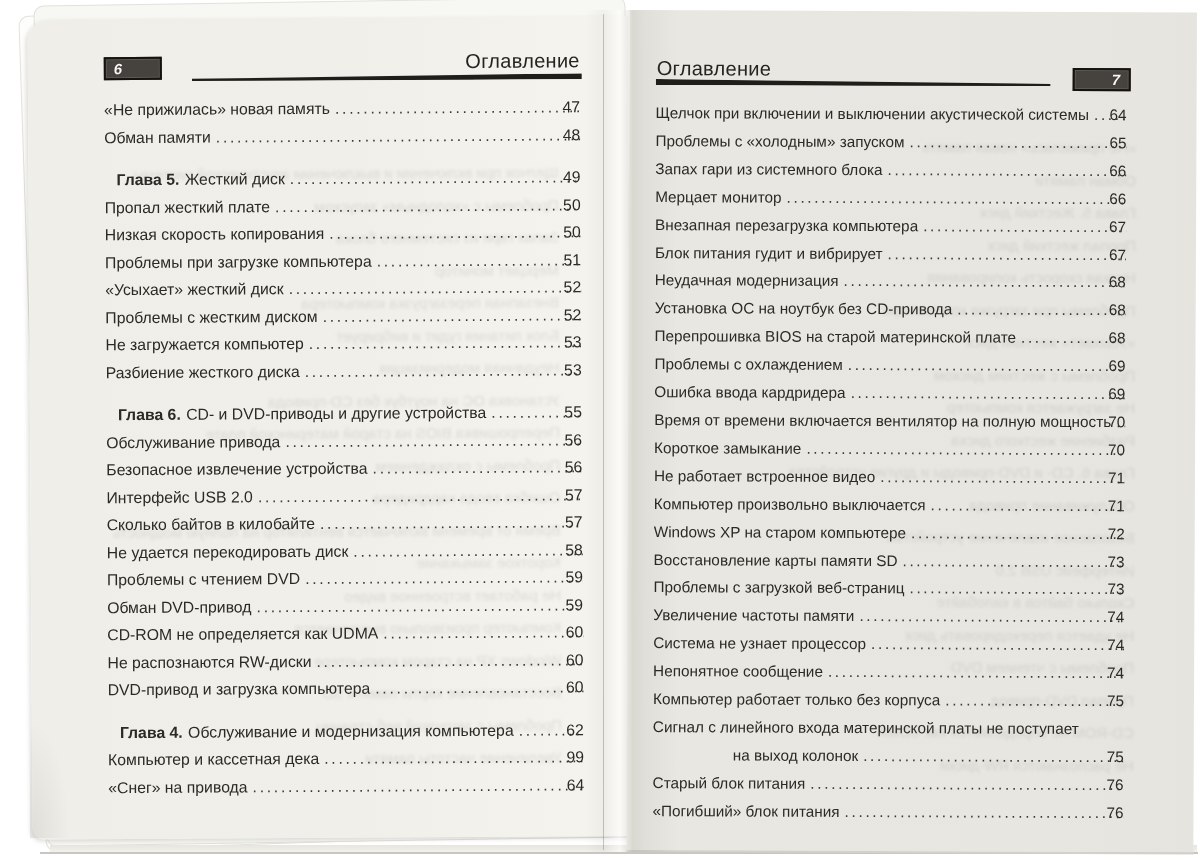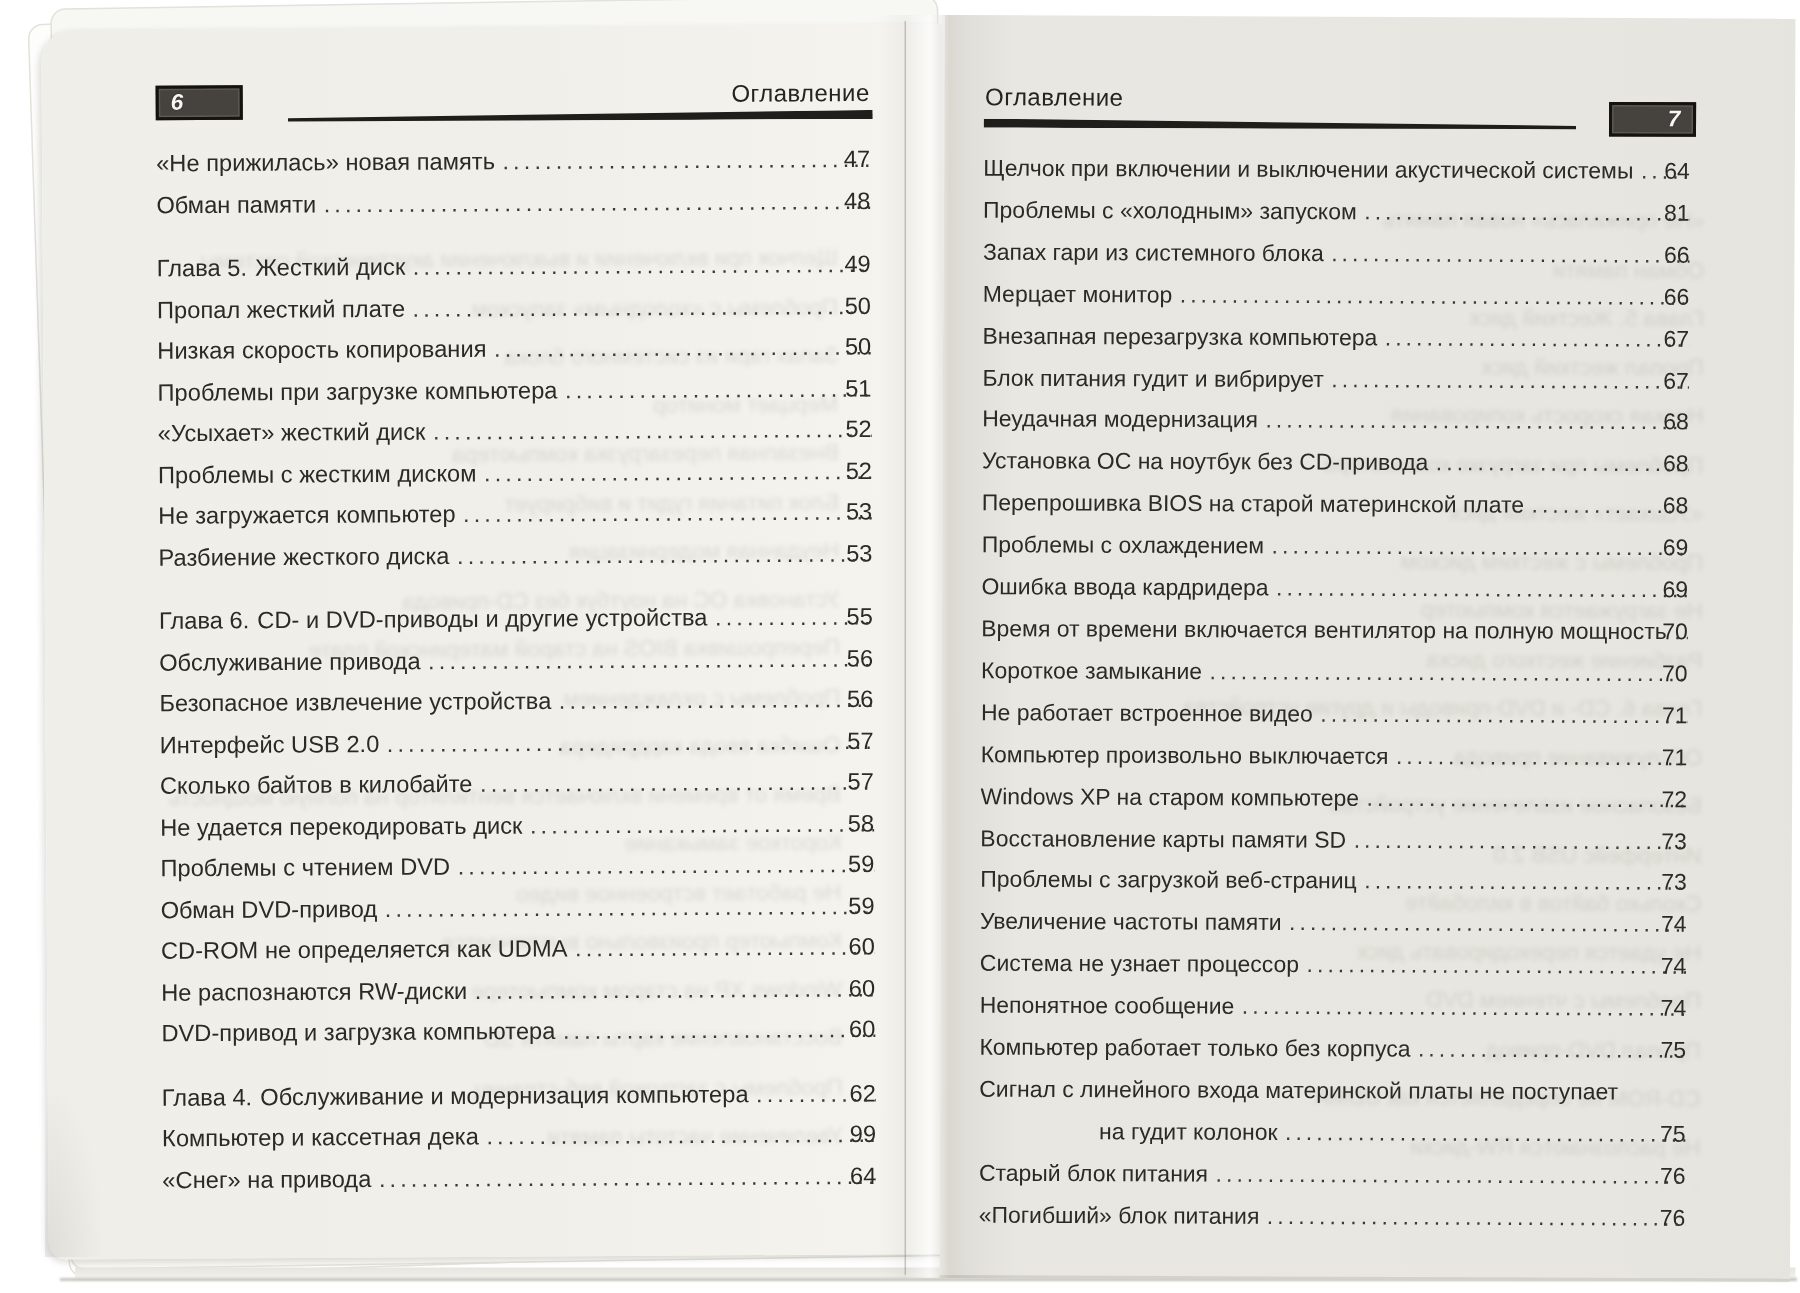--- a/index.html
+++ b/index.html
@@ -64,33 +64,33 @@
     background:var(--c-page-number-box-bg);
     border:2px solid var(--c-page-number-box-border);
     box-shadow:inset 0 0 0 1px rgba(255,255,255,.12);
   }
   .nb-left{left:0;top:0;justify-content:flex-start;padding-left:8px;}
   .nb-right{right:-4px;bottom:-1px;justify-content:flex-end;padding-right:8px;}
   .nb-digit{color:var(--c-page-number-text);font-weight:bold;font-size:15px;font-style:italic;letter-spacing:.5px;text-shadow:0 0 1px rgba(0,0,0,.6);}
   .head-rule{position:absolute;height:6px;background:var(--c-header-rule);}
   .rule-left{left:88px;right:-2px;bottom:1px;clip-path:polygon(0 52%,100% 0,100% 100%,0 88%);}
   .rule-right{left:0;right:76px;bottom:3px;clip-path:polygon(0 0,100% 52%,100% 88%,0 100%);}
-  .runhead{position:absolute;font-size:16px;letter-spacing:.3px;color:#262420;}
+  .runhead{position:absolute;font-size:20px;letter-spacing:.3px;color:#262420;}
   .rh-left{right:0;bottom:8px;}
   .rh-right{left:1px;top:1px;}
 
   
   .toc{position:relative;}
   .toc-left-list{margin-top:13px;}
   .toc-right-list{margin-top:11px;}
   .toc-line{overflow:hidden;white-space:nowrap;}
   .toc-left-list .toc-row{line-height:27.5px;font-size:15.8px;}
   .toc-right-list .toc-row{line-height:27.9px;font-size:15.3px;}
   .gap{margin-top:15px;}
-  .chap{font-weight:normal;margin-right:.34em;}
+  .chap{font-weight:bold;margin-right:.34em;margin-left:12px;}
   .pnum{float:right;padding-left:8px;}
   .dots::after{
     content:".........................................................................................................................................................................";
     letter-spacing:2.7px;margin-left:5px;color:#3a3833;
   }
   .cont{padding-left:80px;}
 
   
   .bleed{
     position:absolute;z-index:1;pointer-events:none;
@@ -200,21 +200,21 @@
     <div class="page-inner">
       <header class="pg-head head-right">
         <span class="runhead rh-right">Оглавление</span>
         <span class="head-rule rule-right"></span>
         <span class="numbox nb-right">
           <span class="nb-digit">7</span>
         </span>
       </header>
       <div class="toc toc-right-list" id="toc-right">
           <div class="toc-row toc-line"><span class="pnum">64</span><span class="ttl">Щелчок при включении и выключении акустической системы</span><span class="dots"></span></div>
-          <div class="toc-row toc-line"><span class="pnum">81</span><span class="ttl">Проблемы с «холодным» запуском</span><span class="dots"></span></div>
+          <div class="toc-row toc-line"><span class="pnum">65</span><span class="ttl">Проблемы с «холодным» запуском</span><span class="dots"></span></div>
           <div class="toc-row toc-line"><span class="pnum">66</span><span class="ttl">Запах гари из системного блока</span><span class="dots"></span></div>
           <div class="toc-row toc-line"><span class="pnum">66</span><span class="ttl">Мерцает монитор</span><span class="dots"></span></div>
           <div class="toc-row toc-line"><span class="pnum">67</span><span class="ttl">Внезапная перезагрузка компьютера</span><span class="dots"></span></div>
           <div class="toc-row toc-line"><span class="pnum">67</span><span class="ttl">Блок питания гудит и вибрирует</span><span class="dots"></span></div>
           <div class="toc-row toc-line"><span class="pnum">68</span><span class="ttl">Неудачная модернизация</span><span class="dots"></span></div>
           <div class="toc-row toc-line"><span class="pnum">68</span><span class="ttl">Установка ОС на ноутбук без CD-привода</span><span class="dots"></span></div>
           <div class="toc-row toc-line"><span class="pnum">68</span><span class="ttl">Перепрошивка BIOS на старой материнской плате</span><span class="dots"></span></div>
           <div class="toc-row toc-line"><span class="pnum">69</span><span class="ttl">Проблемы с охлаждением</span><span class="dots"></span></div>
           <div class="toc-row toc-line"><span class="pnum">69</span><span class="ttl">Ошибка ввода кардридера</span><span class="dots"></span></div>
           <div class="toc-row toc-line"><span class="pnum">70</span><span class="ttl">Время от времени включается вентилятор на полную мощность</span><span class="dots"></span></div>
@@ -223,21 +223,21 @@
           <div class="toc-row toc-line"><span class="pnum">71</span><span class="ttl">Компьютер произвольно выключается</span><span class="dots"></span></div>
           <div class="toc-row toc-line"><span class="pnum">72</span><span class="ttl">Windows XP на старом компьютере</span><span class="dots"></span></div>
           <div class="toc-row toc-line"><span class="pnum">73</span><span class="ttl">Восстановление карты памяти SD</span><span class="dots"></span></div>
           <div class="toc-row toc-line"><span class="pnum">73</span><span class="ttl">Проблемы с загрузкой веб-страниц</span><span class="dots"></span></div>
           <div class="toc-row toc-line"><span class="pnum">74</span><span class="ttl">Увеличение частоты памяти</span><span class="dots"></span></div>
           <div class="toc-row toc-line"><span class="pnum">74</span><span class="ttl">Система не узнает процессор</span><span class="dots"></span></div>
           <div class="toc-row toc-line"><span class="pnum">74</span><span class="ttl">Непонятное сообщение</span><span class="dots"></span></div>
           <div class="toc-row toc-line"><span class="pnum">75</span><span class="ttl">Компьютер работает только без корпуса</span><span class="dots"></span></div>
           <div class="toc-row">
             <div class="toc-line"><span class="ttl">Сигнал с линейного входа материнской платы не поступает</span></div>
-            <div class="toc-line cont"><span class="pnum">75</span><span class="ttl">на гудит колонок</span><span class="dots"></span></div>
+            <div class="toc-line cont"><span class="pnum">75</span><span class="ttl">на выход колонок</span><span class="dots"></span></div>
           </div>
           <div class="toc-row toc-line"><span class="pnum">76</span><span class="ttl">Старый блок питания</span><span class="dots"></span></div>
           <div class="toc-row toc-line"><span class="pnum">76</span><span class="ttl">«Погибший» блок питания</span><span class="dots"></span></div>
         </div>
     </div>
   </section>
 
   <div class="gutter"></div>
   <div class="fold-line"></div>
   <div class="corner-shade"></div>

